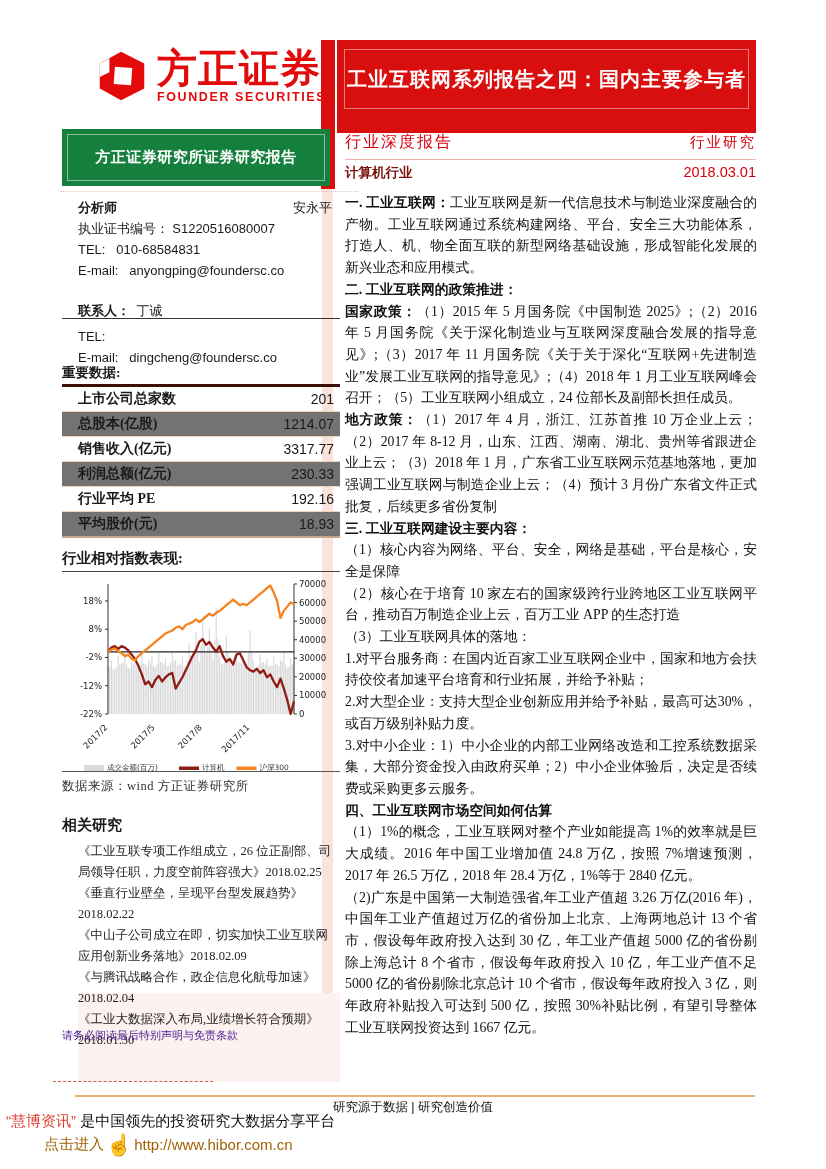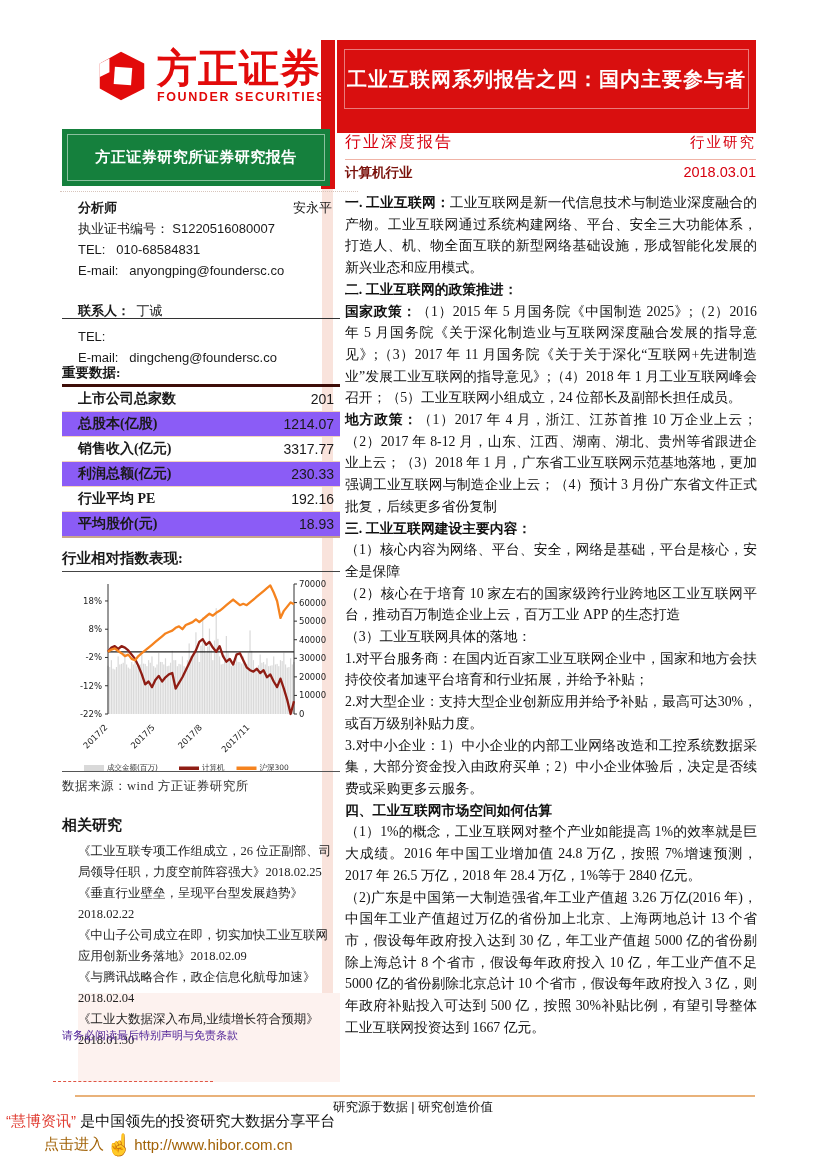--- a/index.html
+++ b/index.html
@@ -44,21 +44,21 @@
   .lbl-b{font-weight:700;}
   .mono-ish{font-family:"Liberation Sans",sans-serif;}
   .contact-rule{left:62px;top:318px;width:278px;border-top:1px solid #333;}
 
   .keydata-h{left:62px;top:364px;font-size:13.5px;font-weight:700;}
   .keytable{left:62px;top:384px;width:278px;border-top:3px solid #3d0d08;border-bottom:2px solid #c9a48c;
             font-size:14px;}
   .krow{display:flex;justify-content:space-between;align-items:center;height:24px;
         border-bottom:1px solid #f3d4bb;padding:0 6px 0 16px;}
   .krow:last-child{border-bottom:none;}
-  .krow.alt{background:#8b5cf6;}
+  .krow.alt{background:#737373;}
   .krow .kl{font-weight:700;}
   .krow .kv{font-family:"Liberation Sans",sans-serif;}
 
   .chart-h{left:62px;top:549px;font-size:14.5px;font-weight:700;}
   .chart-rule{left:62px;top:571px;width:278px;border-top:1px solid #444;}
   .chart-box{left:56px;top:576px;width:286px;height:208px;}
 
   .src-rule{left:62px;top:771px;width:278px;border-top:1px solid #555;}
   .src-line{left:62px;top:778px;width:278px;font-size:12.5px;color:#333;letter-spacing:.5px;}
 

